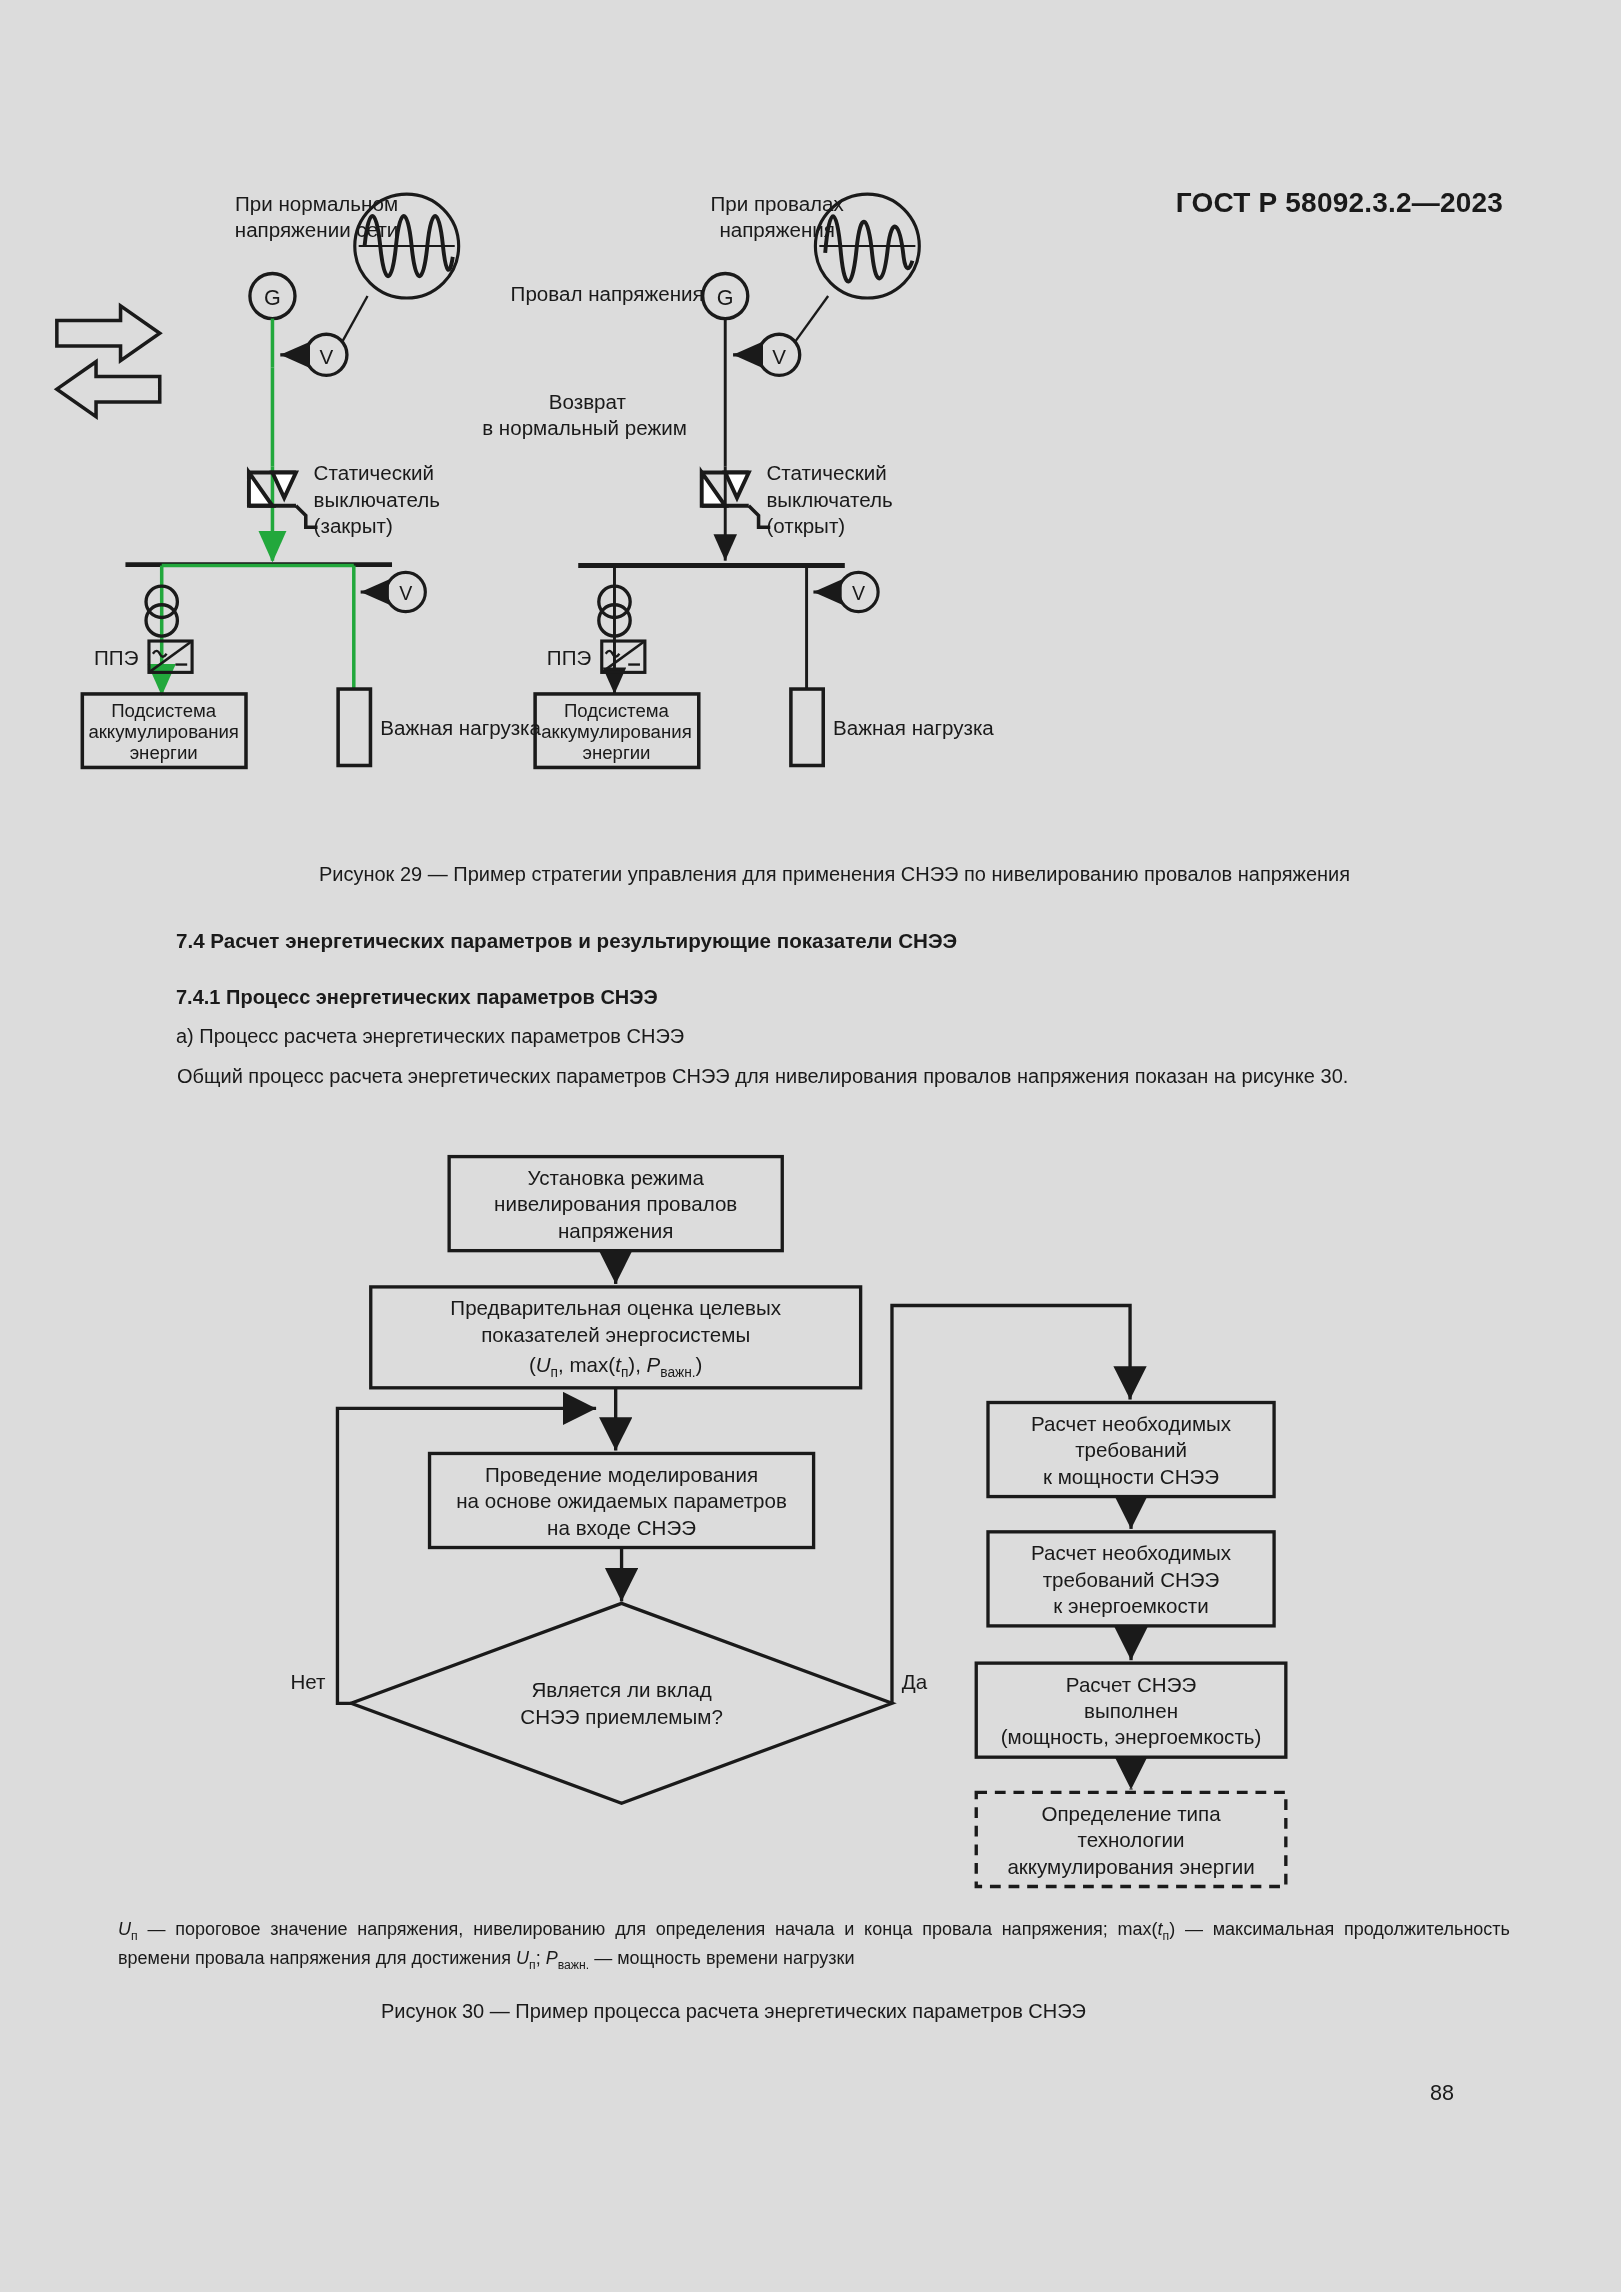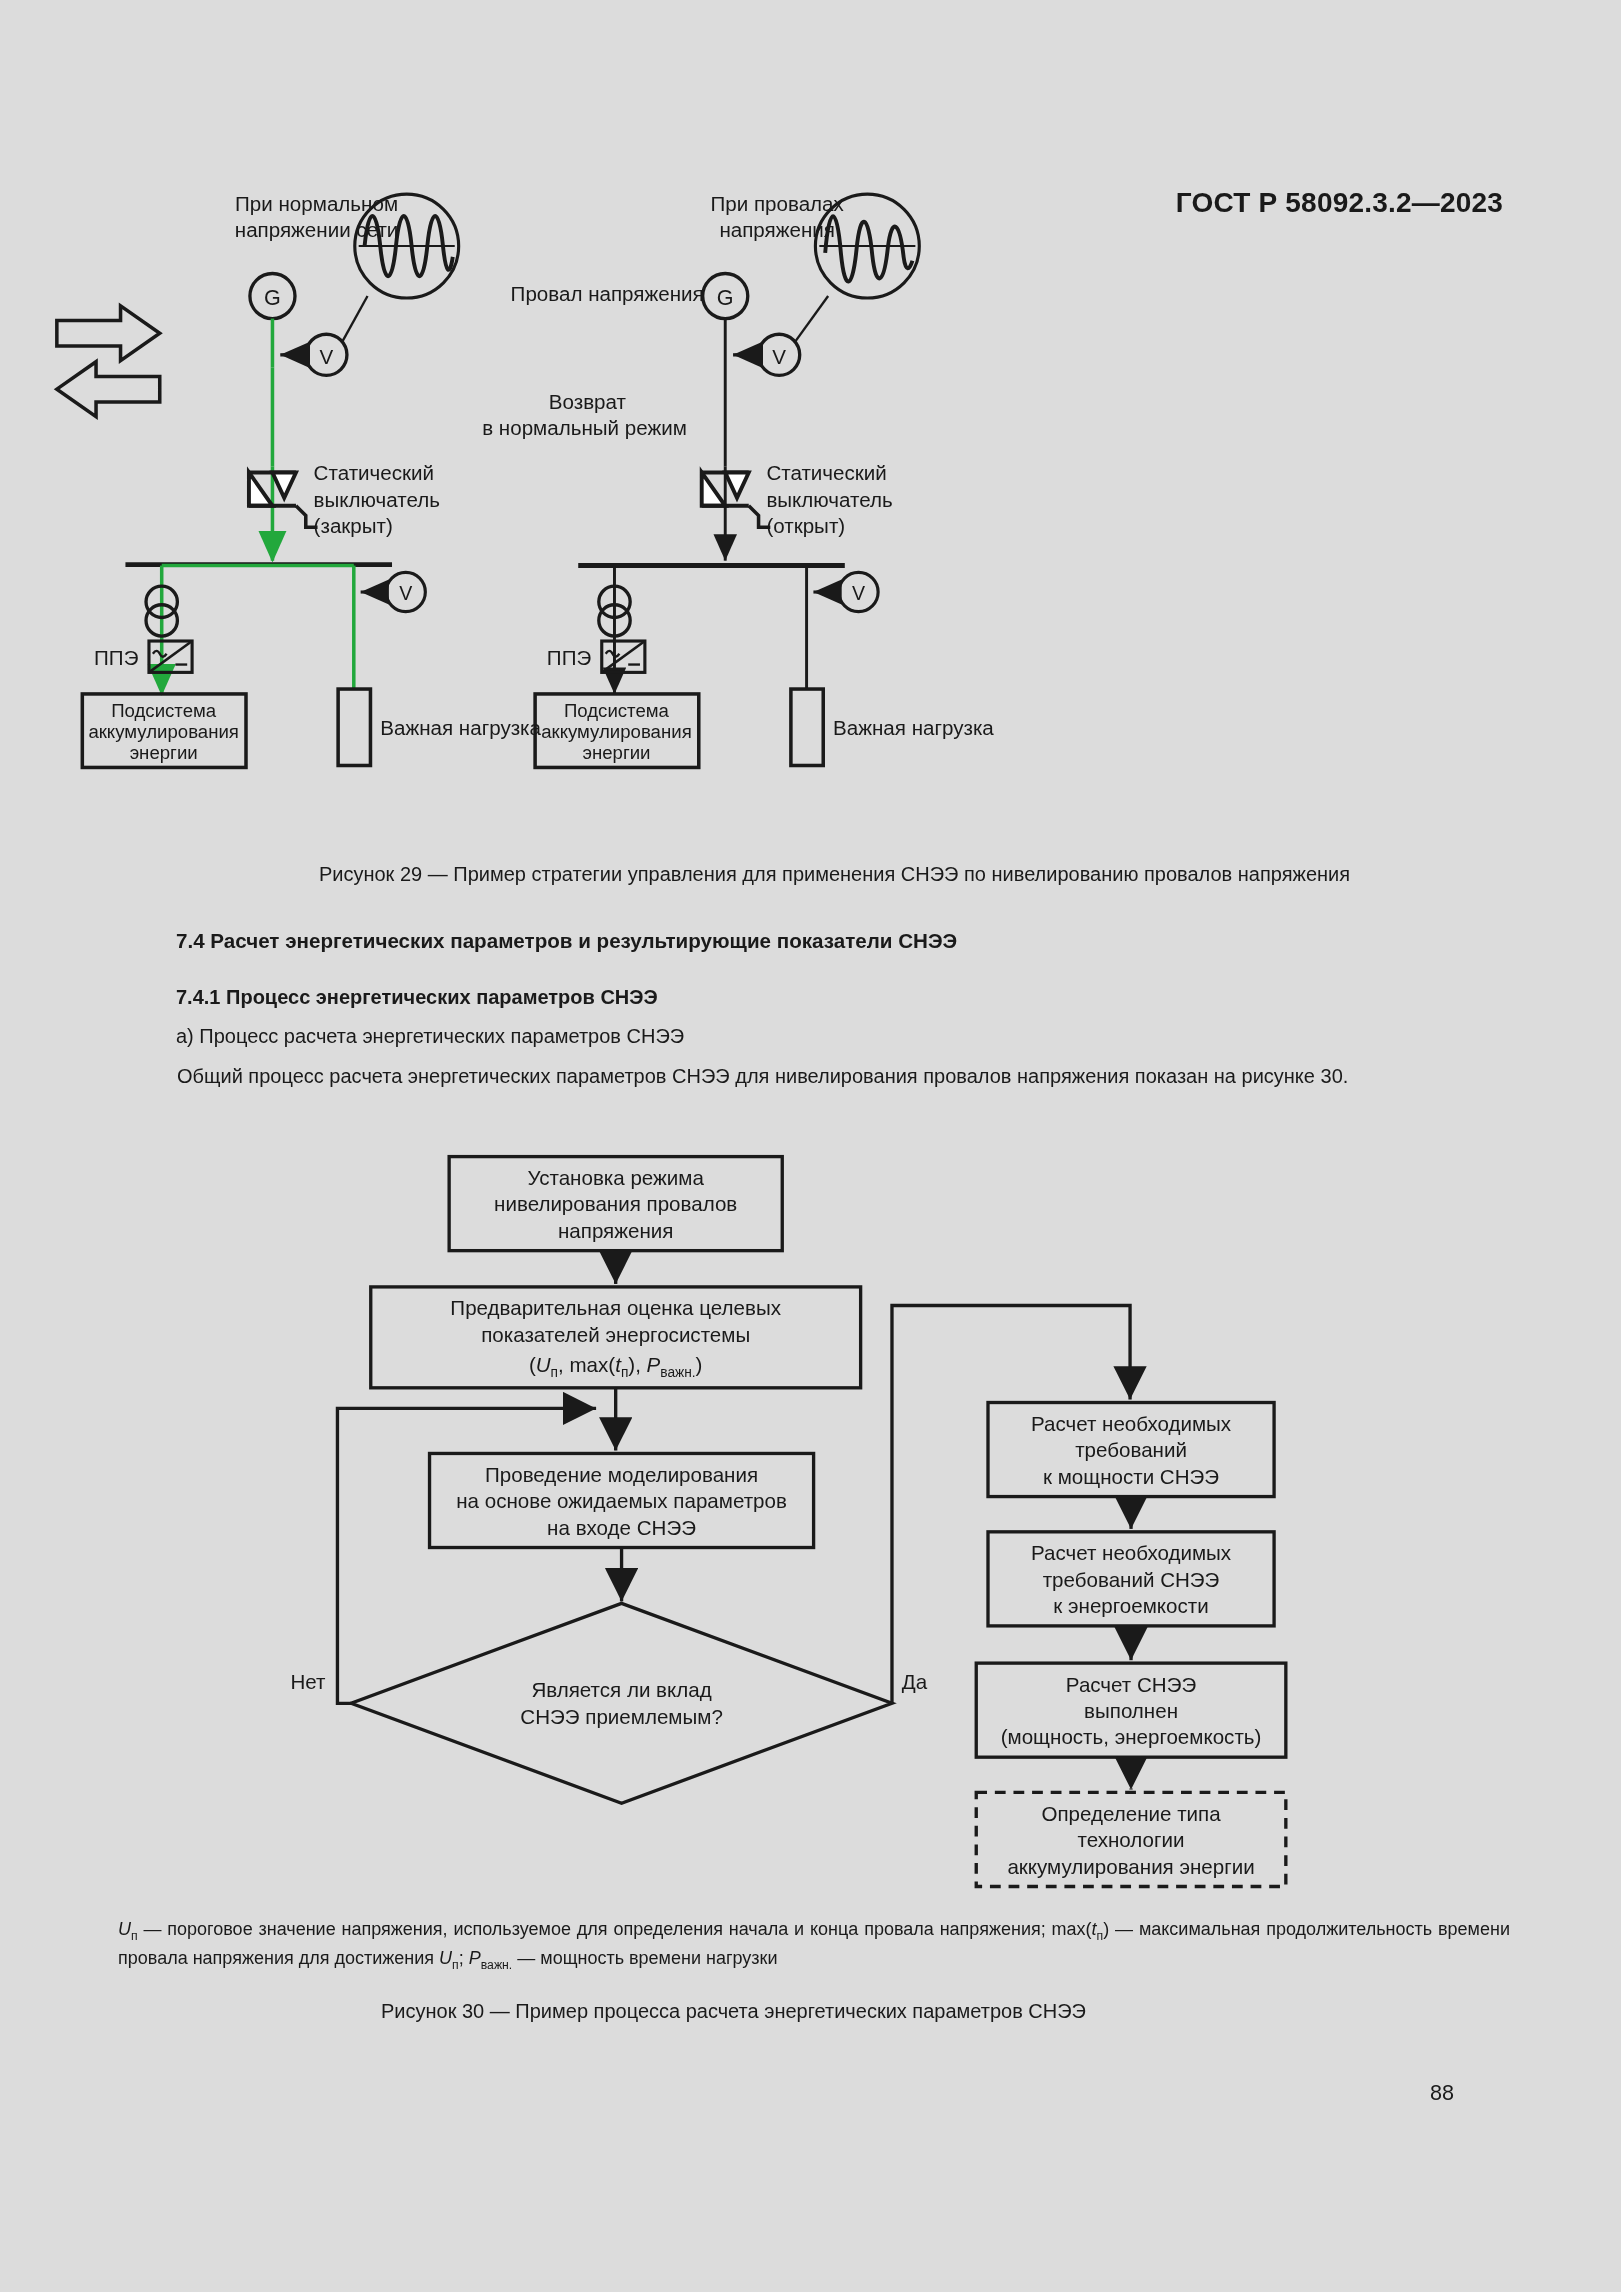--- a/index.html
+++ b/index.html
@@ -317,21 +317,21 @@
       <line x1="1146" y1="633" x2="1146" y2="666" stroke="#1a1a1a" stroke-width="3.4" stroke-dasharray="9,7" marker-end="url(#fa)"></line>
 
       <rect x="988" y="669" width="316" height="96" fill="none" stroke="#1a1a1a" stroke-width="3.4" stroke-dasharray="11,8"></rect>
       <text x="1146" y="698" text-anchor="middle" font-size="21">Определение типа</text>
       <text x="1146" y="725" text-anchor="middle" font-size="21">технологии</text>
       <text x="1146" y="752" text-anchor="middle" font-size="21">аккумулирования энергии</text>
     </svg>
   </div>
 
   <div class="note">
-    <span><i>U</i><sub>п</sub></span><span> — пороговое значение напряжения, используемое для определения начала и конца провала напряжения; max(</span><span><i>t</i><sub>п</sub></span><span>) — максимальная продолжительность времени провала напряжения для достижения </span><span><i>U</i><sub>п</sub>; <i>P</i><sub>важн.</sub></span><span> — мощность времени нагрузки</span>
+    <span><i>U</i><sub>п</sub></span><span> — пороговое значение напряжения, нивелированию для определения начала и конца провала напряжения; max(</span><span><i>t</i><sub>п</sub></span><span>) — максимальная продолжительность времени провала напряжения для достижения </span><span><i>U</i><sub>п</sub>; <i>P</i><sub>важн.</sub></span><span> — мощность времени нагрузки</span>
   </div>
 
   <div class="caption30">
     <div>Рисунок 30 — Пример процесса расчета энергетических параметров СНЭЭ</div>
   </div>
 
   <div class="pgnum">88</div>
 </div>
 
 

